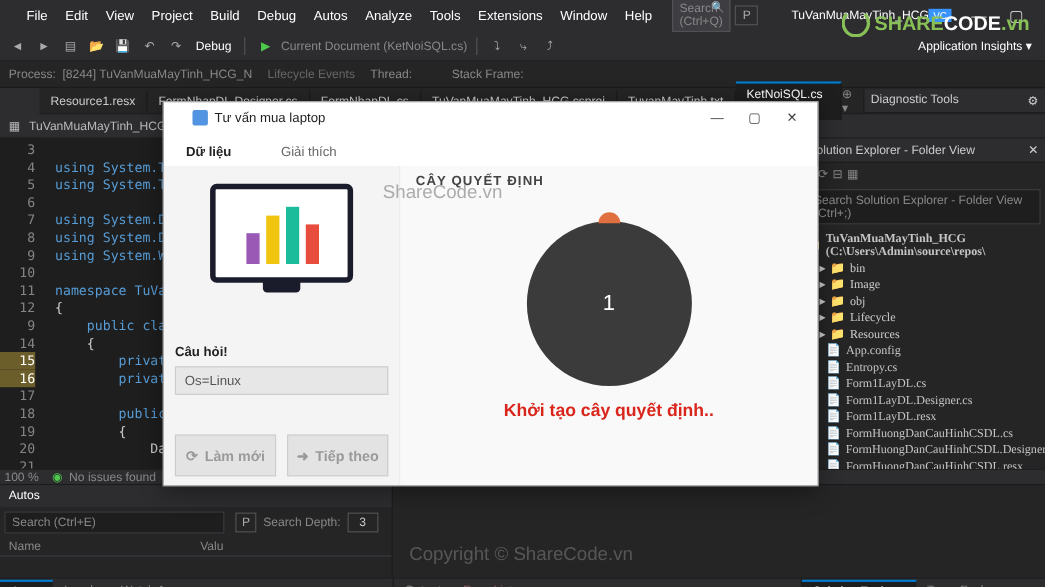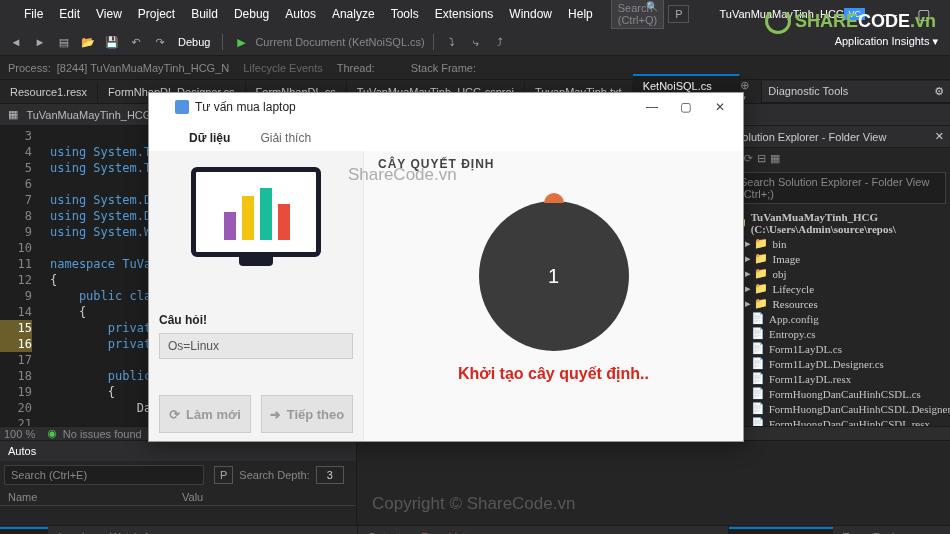--- a/index.html
+++ b/index.html
@@ -24,21 +24,21 @@
   .toolbar .play { color: #4ec94e; }
   .toolbar .debug-cfg { color: #fff; padding: 0 4px; }
   .toolbar .ai { color:#fff; padding: 0 6px; }
   .toolbar .sp { width: 1px; height: 16px; background: #555; margin: 0 4px; }
 
   
   .procbar { height: 24px; background: #252526; display: flex; align-items: center; padding: 0 8px; color: #888; border-bottom: 1px solid #1b1b1c; }
   .procbar .lbl { margin-right: 6px; }
 
   
-  .tabbar { height: 24px; background: #252526; display: flex; align-items: center; border-bottom: 1px solid #1b1b1c; }
+  .tabbar { height: 24px; background: #252526; display: flex; align-items: center; border-bottom: 1px solid #1b1b1c; margin-left: 36px; }
   .tabbar .tab { padding: 4px 10px; color: #ccc; border-right: 1px solid #1b1b1c; position: relative; }
   .tabbar .tab.active { background: #1e1e1e; color: #fff; border-top: 2px solid #007acc; }
   .tabbar .tab .x { margin-left: 6px; color: #aaa; }
   .tabbar .pin { margin-left: 4px; color:#888;}
   .tabbar .end { margin-left: auto; padding-right:6px; color:#888;}
 
   
   .crumb { height: 22px; background: #2d2d30; display: flex; align-items: center; padding: 0 8px; color:#bbb; gap: 4px; border-bottom: 1px solid #1b1b1c; }
   .crumb .seg { padding: 0 4px; }
 
@@ -77,21 +77,21 @@
   .tabs-bot{height:22px;display:flex; background:#2d2d30; border-top:1px solid #1b1b1c; align-items:center;}
   .tabs-bot span{padding:3px 10px; color:#888;}
   .tabs-bot span.act{ color:#fff; border-top:2px solid #007acc; background:#1e1e1e;}
 
   
   .dialog { position:absolute; left:148px; top:92px; width:596px; height:350px; background:#fff; border:1px solid #999; box-shadow: 0 4px 20px rgba(0,0,0,.4); color:#222; font-size:12px;}
   .dlg-tb{height:28px;display:flex;align-items:center;padding:0 6px;gap:6px;margin-left:20px;}
   .dlg-tb .ico{width:14px;height:14px;background:#5294e2;border-radius:2px;}
   .dlg-tb .wc{margin-left:auto;display:flex;}
   .dlg-tb .wc span{width:34px;text-align:center;color:#444;}
-  .dlg-tabs{height:30px;display:flex;align-items:flex-end;padding:0 26px;gap:2px;}
+  .dlg-tabs{height:30px;display:flex;align-items:flex-end;padding:0 6px;gap:17px;}
   .dlg-tabs span{padding:6px 14px;color:#666;}
   .dlg-tabs span.act{font-weight:600;color:#222;}
   .dlg-body{display:flex;height:290px;}
   .dlg-left{width:215px;padding:8px 10px;background:#f4f4f4;border-right:1px solid #e8e8e8;display:flex;flex-direction:column;}
   .dlg-right{flex:1;padding:6px 14px;background:#f9f9f9;position:relative;}
   .cpu-img{width:140px;height:120px;margin:8px auto;position:relative;}
   .monitor{width:130px;height:90px;border:5px solid #1b1c2b;border-radius:6px;background:#fff;position:relative;margin:0 auto;}
   .monitor::after{content:"";position:absolute;bottom:-14px;left:50%;transform:translateX(-50%);width:34px;height:10px;background:#1b1c2b;border-radius:0 0 4px 4px;}
   .bars{position:absolute;bottom:12px;left:28px;display:flex;align-items:flex-end;gap:6px;}
   .bars span{width:12px;}

